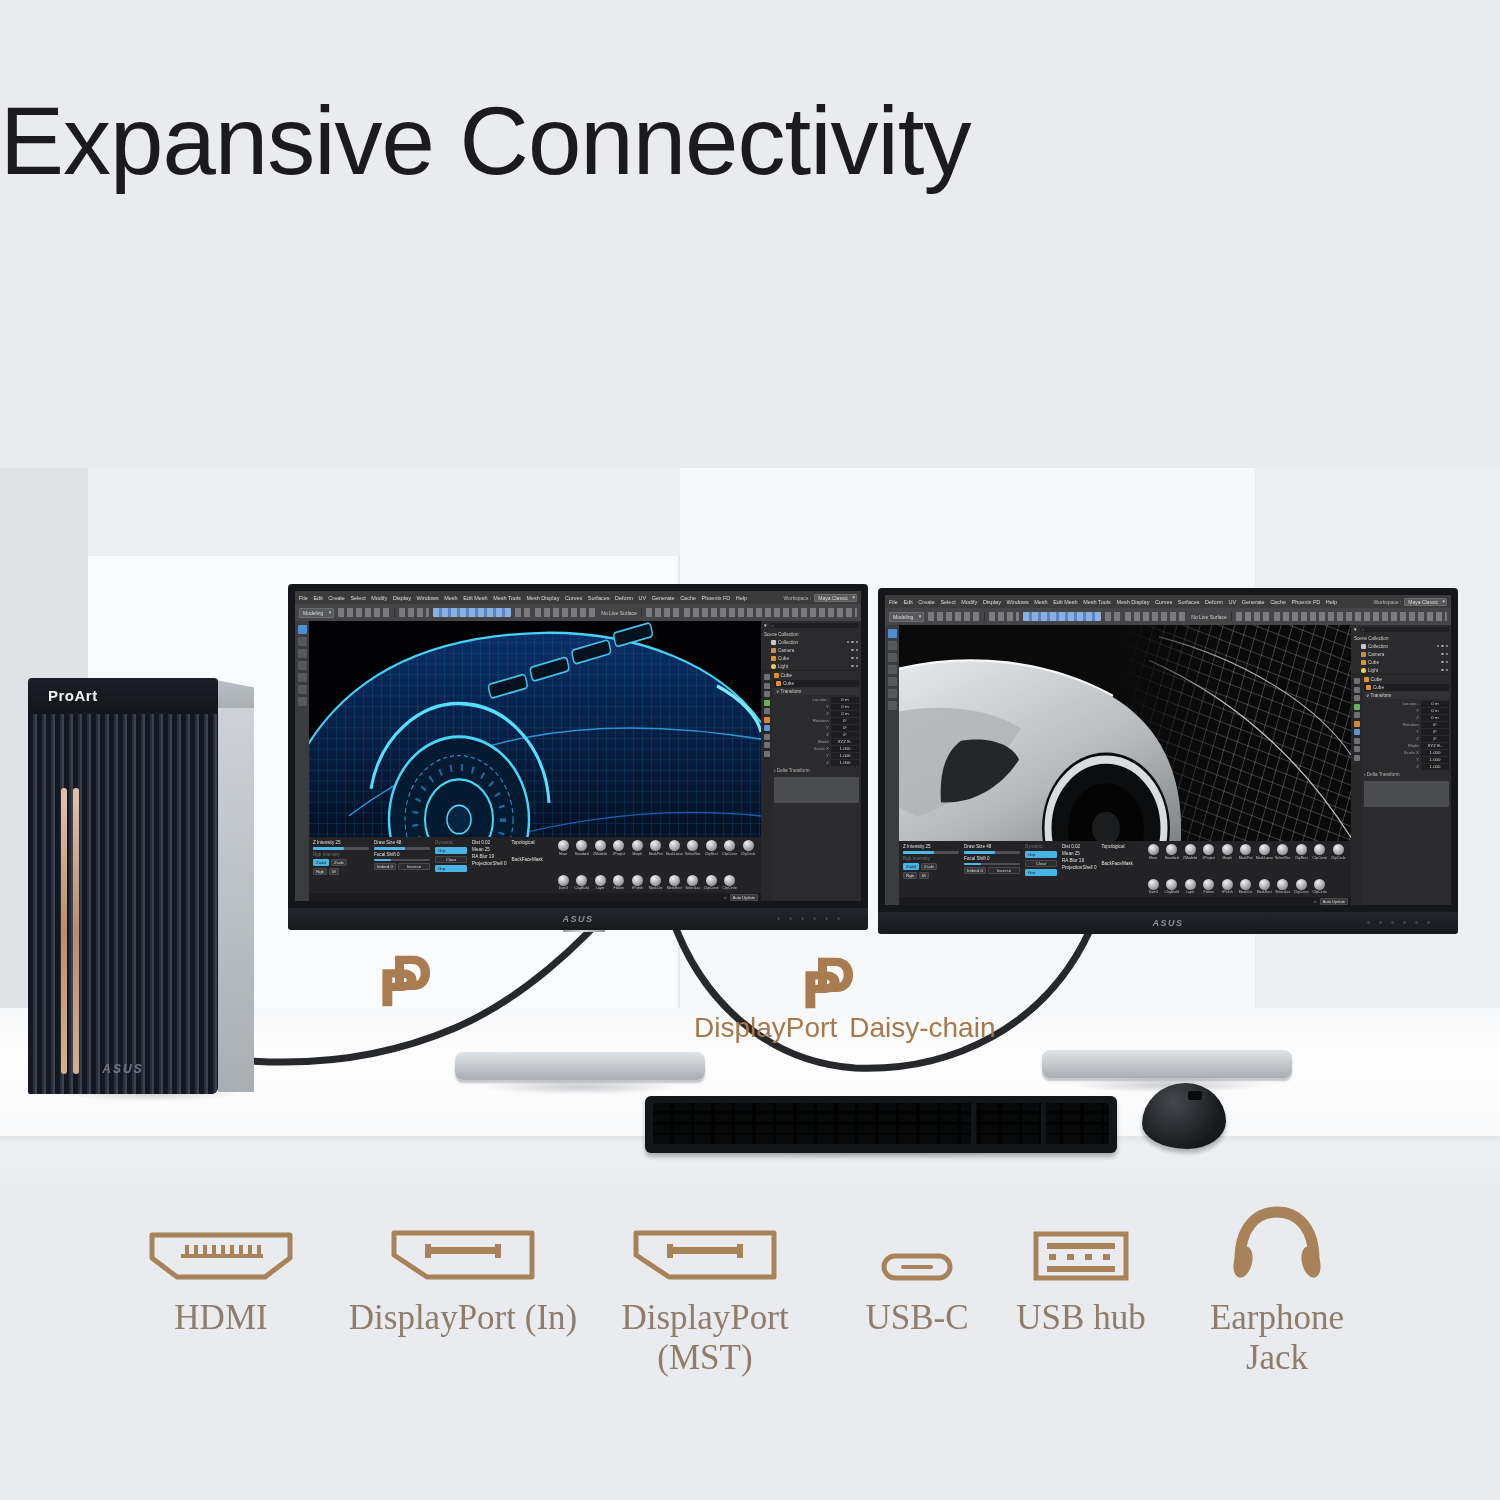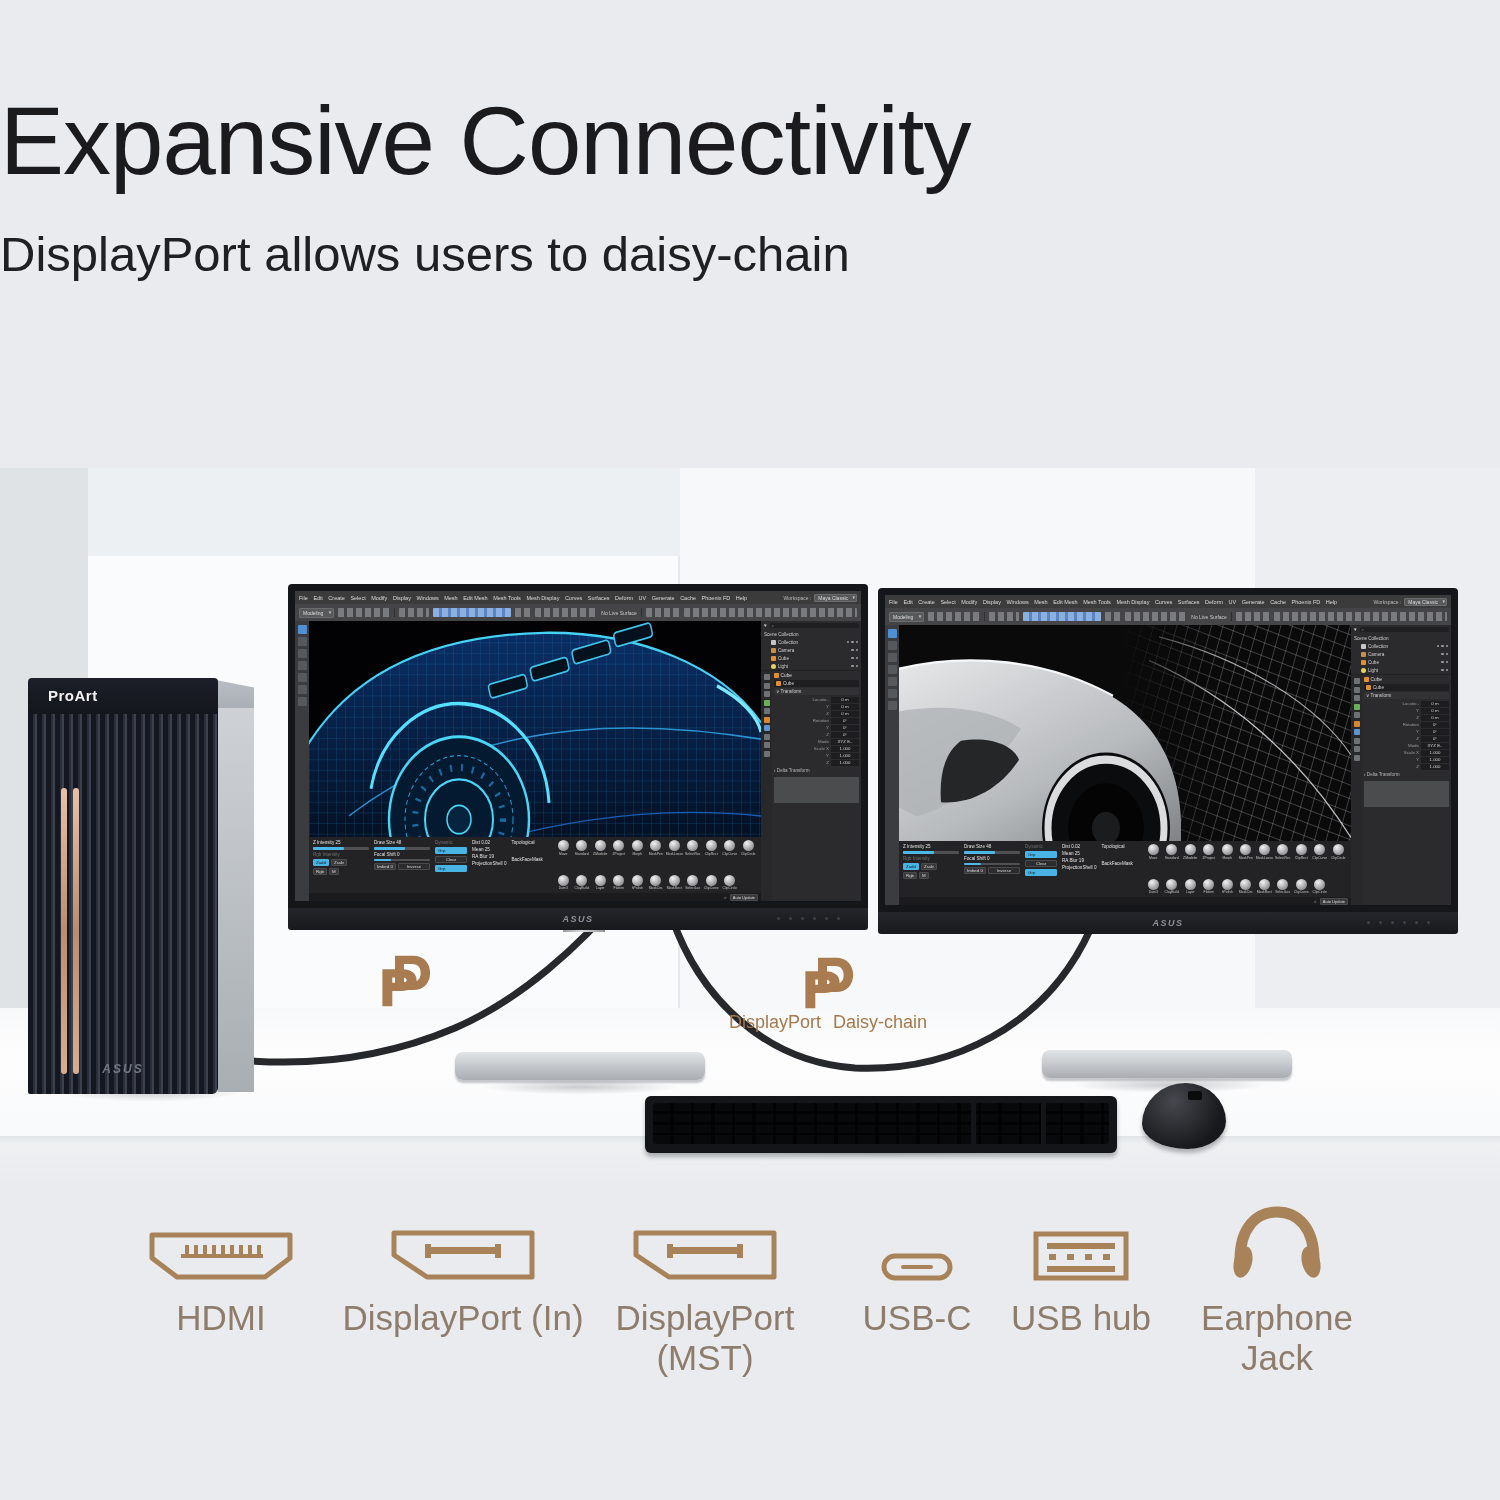--- a/index.html
+++ b/index.html
@@ -120,38 +120,37 @@
   
   .keyboard{position:absolute;left:645px;top:628px;width:472px;height:57px;border-radius:6px;background:#141518;box-shadow:0 4px 4px rgba(20,25,35,.3);overflow:hidden;}
   .kb-keys{position:absolute;left:8px;top:7px;right:8px;bottom:9px;
     background:repeating-linear-gradient(90deg,#2a2c30 0 17px,#101113 17px 20.5px),repeating-linear-gradient(0deg,#303237 0 8.5px,#0e0f11 8.5px 11px);background-blend-mode:multiply;border-radius:3px;}
   .kb-gap{position:absolute;top:5px;bottom:7px;width:5px;background:#141518;}
   .mouse{position:absolute;left:1142px;top:615px;width:84px;height:66px;background:radial-gradient(circle at 38% 28%,#45484e,#17181b 70%);border-radius:52% 48% 46% 54%/62% 58% 42% 38%;box-shadow:0 4px 4px rgba(20,25,35,.3);}
   .mouse::after{content:"";position:absolute;left:46px;top:8px;width:14px;height:9px;border-radius:2px;background:#0a0b0d;}
 
   
   .dp-badge{position:absolute;width:54px;height:56px;}
-  .dp-caption{position:absolute;left:688px;top:544px;width:280px;text-align:center;font-size:18px;font-weight:300;color:#a5794c;white-space:nowrap;}
+  .dp-caption{position:absolute;left:688px;top:544px;width:280px;text-align:center;font-size:28px;font-weight:300;color:#a5794c;white-space:nowrap;}
   .dp-caption span{margin:0 6px;}
 
   
   .ports{position:absolute;left:0;top:1196px;width:1500px;height:230px;}
   .port{position:absolute;width:250px;display:flex;flex-direction:column;align-items:center;}
   .port .icon-wrap{height:86px;display:flex;align-items:flex-end;justify-content:center;}
-  .port .plabel{margin-top:16px;font-size:35px;font-weight:300;color:#8e7d6c;line-height:1.15;text-align:center;}
+  .port .plabel{margin-top:16px;font-size:35px;font-weight:300;color:#8e7d6c;line-height:1.15;text-align:center;font-family:Liberation Serif, serif;}
 </style>
 </head>
 <body>
 
 <div class="canvas">
 
   <div class="header">
     <div class="title">Expansive Connectivity</div>
     <div class="subtitle">
-      <div>DisplayPort allows users to daisy-chain</div>
     </div>
   </div>
 
   <div class="scene">
     <div class="wall-strip-left"></div>
     <div class="panel-top"></div>
     <div class="panel-a"></div>
     <div class="panel-b"></div>
     <div class="panel-c"></div>
     <div class="desk"></div>

